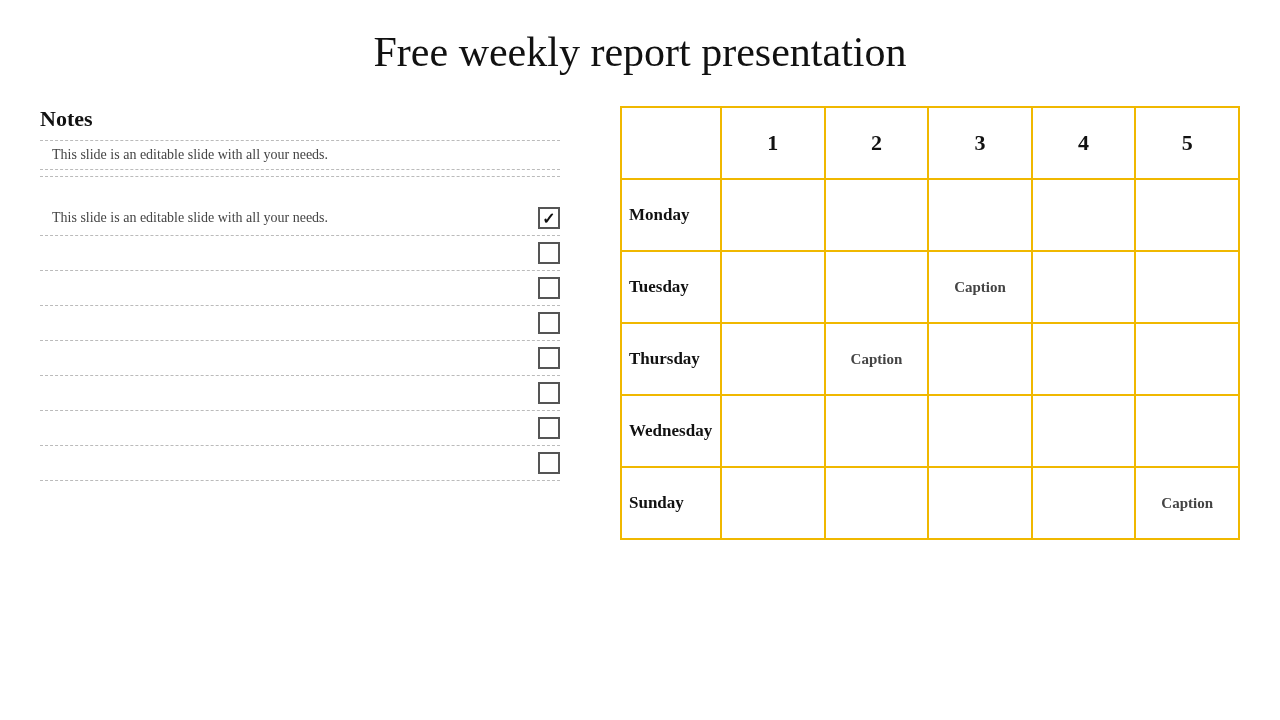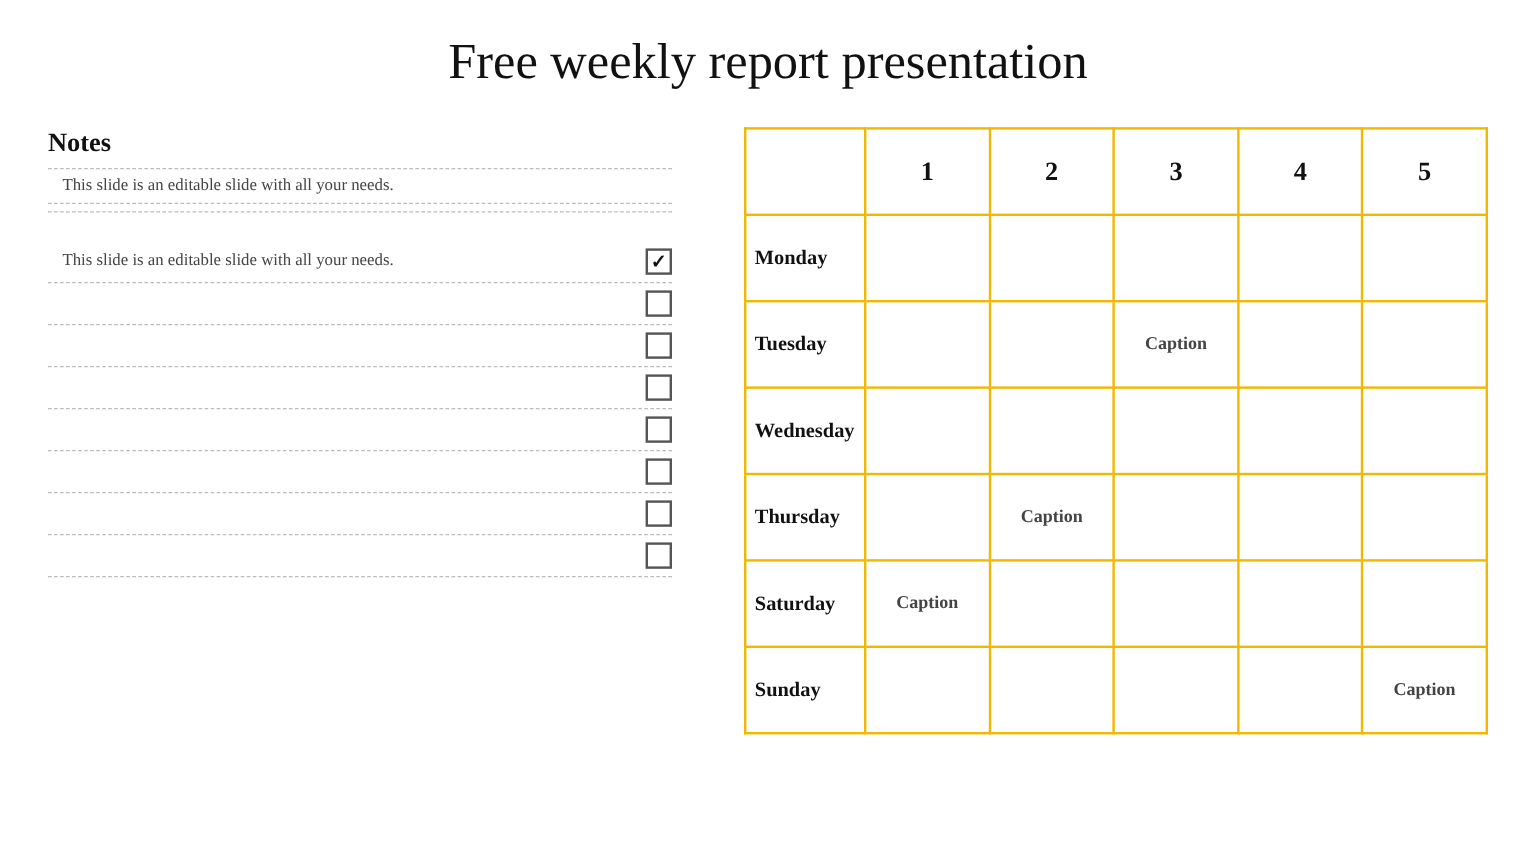--- a/index.html
+++ b/index.html
@@ -235,38 +235,30 @@
           </tr>
           <tr>
             <td class="day-col">Tuesday</td>
             <td></td>
             <td></td>
             <td class="caption-cell">Caption</td>
             <td></td>
             <td></td>
           </tr>
           <tr>
+            <td class="day-col">Thursday</td>
+            <td></td>
+            <td class="caption-cell">Caption</td>
+            <td></td>
+            <td></td>
+            <td></td>
+          </tr>
+          <tr>
             <td class="day-col">Wednesday</td>
             <td></td>
-            <td></td>
-            <td></td>
-            <td></td>
-            <td></td>
-          </tr>
-          <tr>
-            <td class="day-col">Thursday</td>
-            <td></td>
-            <td class="caption-cell">Caption</td>
-            <td></td>
-            <td></td>
-            <td></td>
-          </tr>
-          <tr>
-            <td class="day-col">Saturday</td>
-            <td class="caption-cell">Caption</td>
             <td></td>
             <td></td>
             <td></td>
             <td></td>
           </tr>
           <tr>
             <td class="day-col">Sunday</td>
             <td></td>
             <td></td>
             <td></td>

